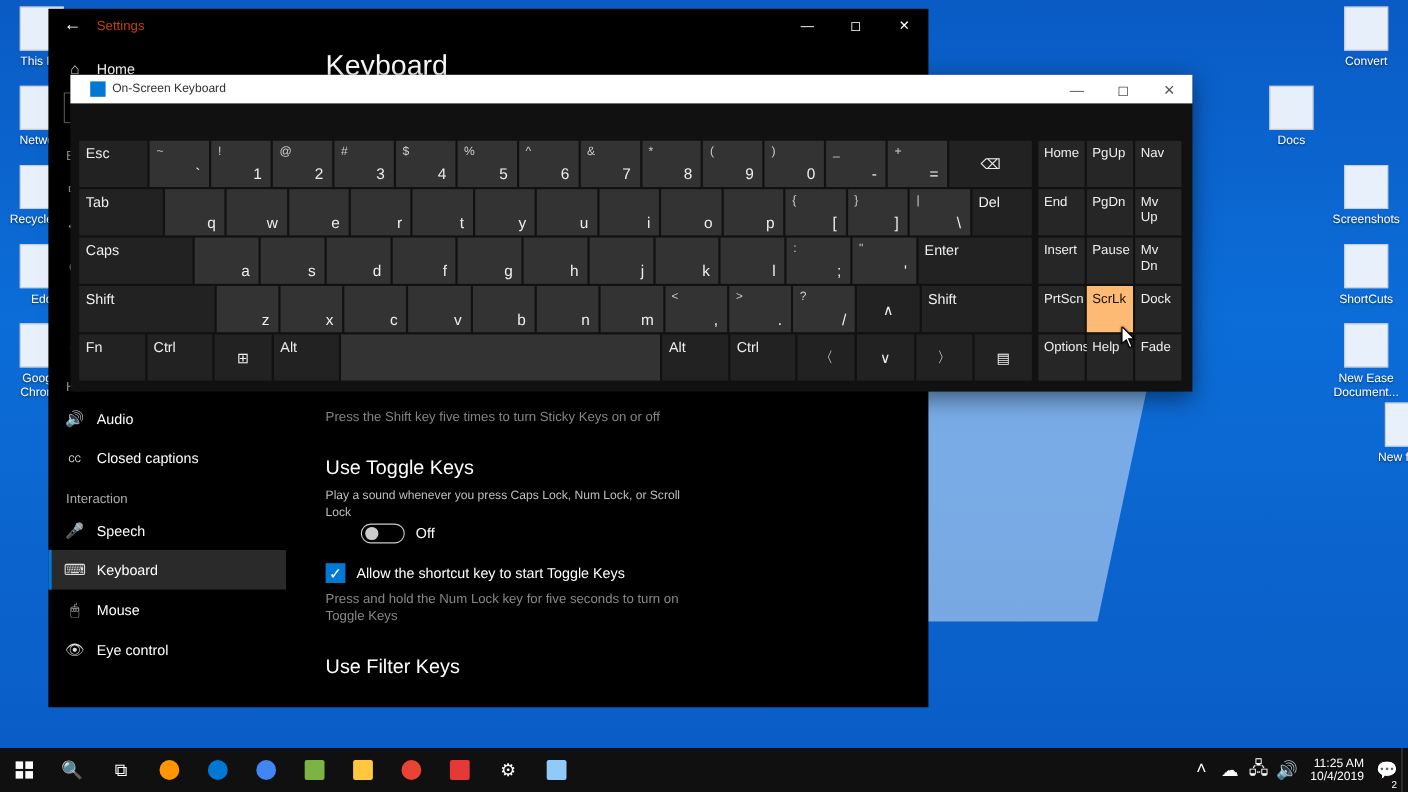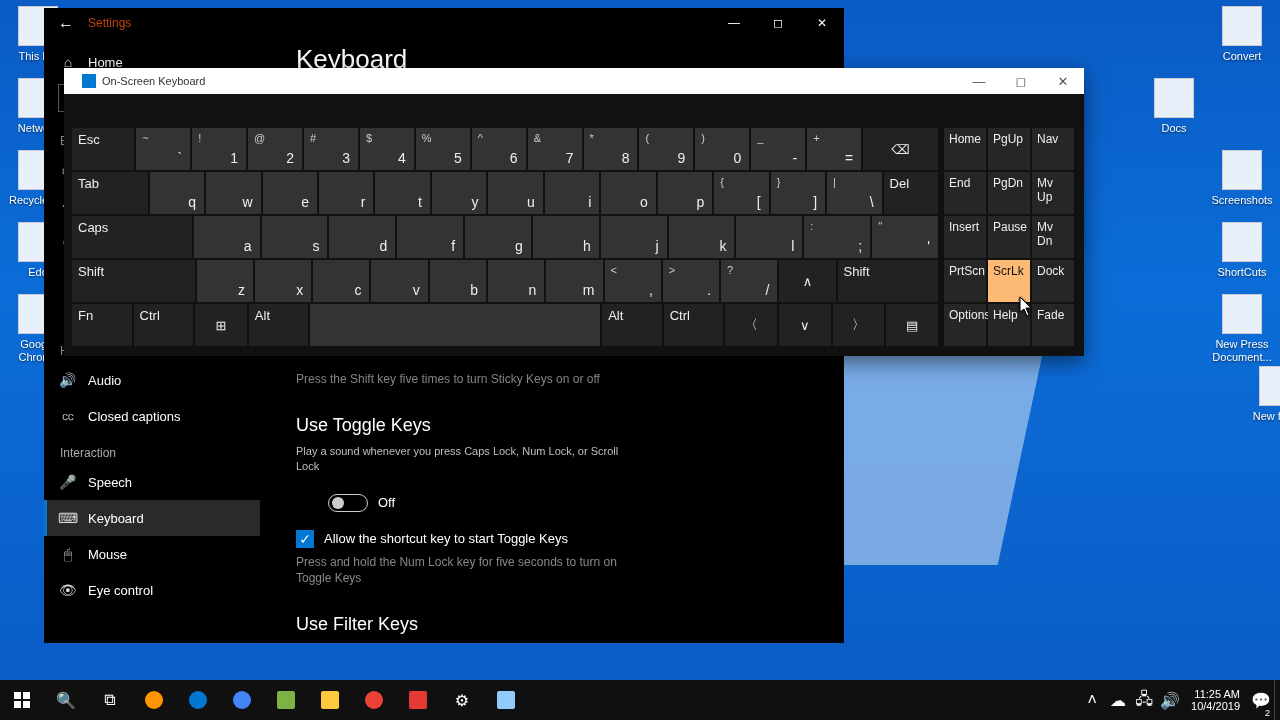--- a/index.html
+++ b/index.html
@@ -35,21 +35,21 @@
   .sw-sidebar .side-item.active { background: #2a2a2a; border-left: 3px solid #0078d4; padding-left: 13px; }
   .sw-sidebar .icon { width: 16px; height: 16px; margin-right: 12px; display: inline-flex; align-items: center; justify-content: center; font-size: 14px; color: #ddd; }
   .sw-sidebar .cat { padding: 12px 16px 4px; font-size: 12px; color: #aaa; }
   .sw-search { margin: 4px 14px 10px; }
   .sw-search input { width: 100%; background: transparent; border: 1px solid #666; color: #fff; padding: 6px 8px; font-size: 12px; }
   .sw-content { position: absolute; left: 216px; right: 0; top: 30px; bottom: 0; padding: 0 36px; }
   .sw-content h1 { font-weight: 300; font-size: 26px; padding-top: 6px; }
   .sw-content h2 { font-weight: 400; font-size: 18px; margin-top: 28px; }
   .sw-content p { font-size: 11px; color: #bfbfbf; margin-top: 8px; max-width: 330px; line-height: 1.35; }
   .sw-content .hint { font-size: 12px; color: #888; margin-top: 6px; max-width: 330px; }
-  .toggle { display: flex; align-items: center; margin-top: 20px; padding-left: 32px; }
+  .toggle { display: flex; align-items: center; margin-top: 2px; padding-left: 32px; }
   .toggle .track { width: 40px; height: 18px; border: 1px solid #ccc; border-radius: 10px; position: relative; }
   .toggle .knob { position: absolute; width: 12px; height: 12px; background: #ccc; border-radius: 50%; top: 2px; left: 3px; }
   .toggle span { margin-left: 10px; font-size: 13px; }
   .chk-row { display: flex; align-items: center; margin-top: 18px; font-size: 13px; }
   .chk-row .box { width: 18px; height: 18px; background: #0078d4; margin-right: 10px; display: flex; align-items: center; justify-content: center; color: #fff; font-size: 14px; }
 
   
   .osk-win { position: absolute; left: 64px; top: 68px; width: 1020px; height: 288px; background: #111; box-shadow: 0 6px 20px rgba(0,0,0,.5); }
   .osk-title { height: 26px; background: #fff; color: #333; display: flex; align-items: center; font-size: 11px; padding-left: 18px; }
   .osk-title .ico { width: 14px; height: 14px; background: #0078d4; margin-right: 6px; }
@@ -115,21 +115,21 @@
     <div class="desktop-icon" style="left: 1206px; top: 150px;">
       <div class="ico"></div>
       <span>Screenshots</span>
     </div>
     <div class="desktop-icon" style="left: 1206px; top: 222px;">
       <div class="ico"></div>
       <span>ShortCuts</span>
     </div>
     <div class="desktop-icon" style="left: 1206px; top: 294px;">
       <div class="ico"></div>
-      <span>New Press Document...</span>
+      <span>New Ease Document...</span>
     </div>
     <div class="desktop-icon" style="left: 1243px; top: 366px;">
       <div class="ico"></div>
       <span>New folder</span>
     </div>
   </div>
 
 <div class="settings-win">
   <div class="sw-titlebar">
     <div class="back">←</div>
@@ -359,20 +359,21 @@
             <span class="lo">l</span>
           </div>
           <div class="key ">
             <span class="up">:</span>
             <span class="lo">;</span>
           </div>
           <div class="key ">
             <span class="up">"</span>
             <span class="lo">'</span>
           </div>
+          <div class="key dark wide2">Enter</div>
         </div>
         <div class="osk-row">
           <div class="key dark wide25">Shift</div>
           <div class="key ">
             <span class="lo">z</span>
           </div>
           <div class="key ">
             <span class="lo">x</span>
           </div>
           <div class="key ">

